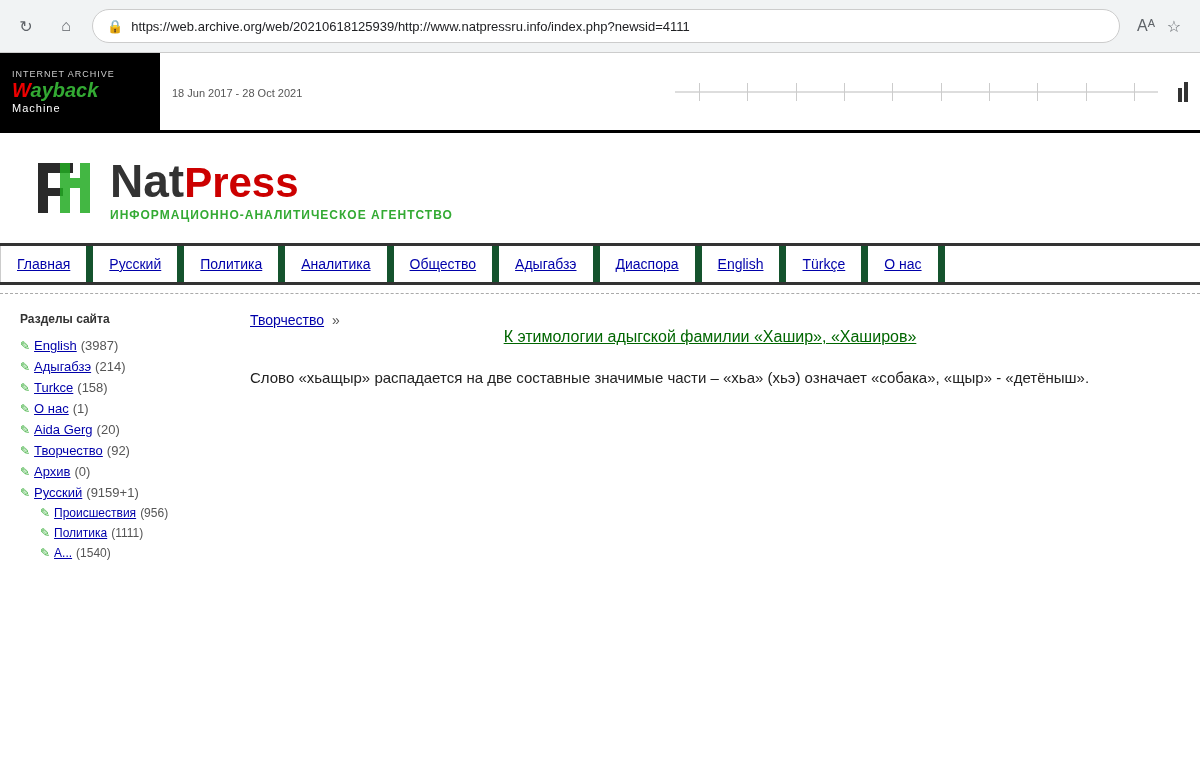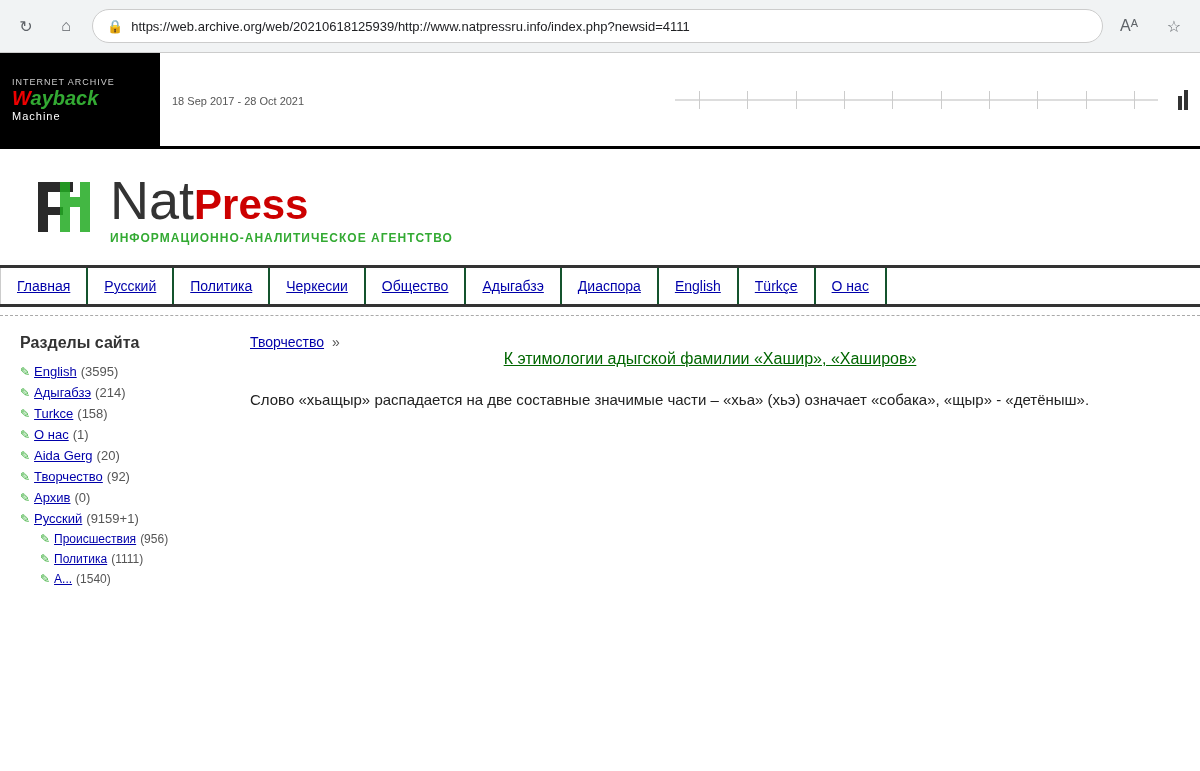--- a/index.html
+++ b/index.html
@@ -41,21 +41,21 @@
     .browser-address-text {
       flex: 1;
       font-size: 13px;
       color: #202124;
       white-space: nowrap;
       overflow: hidden;
       text-overflow: ellipsis;
     }
     .lock-icon { color: #5f6368; font-size: 13px; }
     .browser-right-icons {
-      display: flex; gap: 17px; align-items: center;
+      display: flex; gap: 0; align-items: center;
     }
     .browser-icon-btn {
       width: 28px; height: 28px;
       background: transparent;
       border: none;
       cursor: pointer;
       color: #5f6368;
       font-size: 16px;
       display: flex; align-items: center; justify-content: center;
       border-radius: 50%;
@@ -65,21 +65,21 @@
     .wayback-bar {
       background: #000;
       color: #fff;
       display: flex;
       align-items: stretch;
       min-height: 60px;
       border-bottom: 3px solid #000;
     }
     .wayback-logo-area {
       background: #000;
-      padding: 24px 12px;
+      padding: 16px 12px;
       display: flex;
       flex-direction: column;
       justify-content: center;
       min-width: 160px;
     }
     .wayback-internet-archive {
       font-size: 9px;
       letter-spacing: 1px;
       color: #ccc;
       text-transform: uppercase;
@@ -202,21 +202,21 @@
     
     .nav-bar {
       background: #fff;
       border-top: 3px solid #333;
       border-bottom: 3px solid #333;
       display: flex;
       align-items: stretch;
     }
     .nav-item {
       padding: 10px 16px;
-      border-right: 2px solid #14532d;
+      border-right: 7px solid #14532d;
       color: #00a;
       text-decoration: underline;
       cursor: pointer;
       font-size: 14px;
       white-space: nowrap;
     }
     .nav-item:first-child { border-left: 1px solid #ccc; }
 
     
     .content-divider {
@@ -231,21 +231,21 @@
       gap: 20px;
       padding: 10px 20px;
     }
 
     
     .sidebar {
       width: 200px;
       flex-shrink: 0;
     }
     .sidebar-title {
-      font-size: 16px;
+      font-size: 12px;
       font-weight: bold;
       color: #333;
       margin-bottom: 12px;
     }
     .sidebar-item {
       display: flex;
       align-items: center;
       gap: 4px;
       margin-bottom: 6px;
       font-size: 13px;
@@ -330,21 +330,21 @@
 
 <div class="wayback-bar">
   <div class="wayback-logo-area">
     <div class="wayback-internet-archive">INTERNET ARCHIVE</div>
     <div class="wayback-logo-text">
       <span class="wayback-red">W</span><span class="wayback-rest">ayback</span>
     </div>
     <div class="wayback-machine-text">Machine</div>
   </div>
   <div class="wayback-url-area">
-    <div class="wayback-date-range">18 Sep 2017 - 28 Oct 2021</div>
+    <div class="wayback-date-range">18 Jun 2017 - 28 Oct 2021</div>
   </div>
   <div class="wayback-timeline-area">
     <div class="wayback-timeline">
       <div class="wayback-timeline-tick" style="left:5%"></div>
       <div class="wayback-timeline-tick" style="left:15%"></div>
       <div class="wayback-timeline-tick" style="left:25%"></div>
       <div class="wayback-timeline-tick" style="left:35%"></div>
       <div class="wayback-timeline-tick" style="left:45%"></div>
       <div class="wayback-timeline-tick" style="left:55%"></div>
       <div class="wayback-timeline-tick" style="left:65%"></div>
@@ -367,51 +367,51 @@
     <div class="site-logo">
 
       <svg class="logo-icon" viewBox="0 0 70 70" xmlns="http://www.w3.org/2000/svg">
         <rect x="8" y="10" width="10" height="50" fill="#2a2a2a"></rect>
         <rect x="8" y="10" width="35" height="10" fill="#2a2a2a"></rect>
         <rect x="8" y="35" width="25" height="8" fill="#2a2a2a"></rect>
         <polygon points="50,10 60,10 60,60 50,60 50,35 40,35 40,60 30,60 30,10 40,10 40,25 50,25" fill="#2a2" opacity="0.85"></polygon>
       </svg>
       <div class="logo-text-area">
         <div>
-          <span class="logo-nat" style="font-size:54px;font-weight:normal;color:#333;">Nat</span><span class="logo-press" style="font-size:42px;font-weight:bold;color:#c00;">Press</span>
+          <span class="logo-nat" style="font-size:46px;font-weight:bold;color:#333;">Nat</span><span class="logo-press" style="font-size:42px;font-weight:bold;color:#c00;">Press</span>
         </div>
         <div class="logo-subtitle">ИНФОРМАЦИОННО-АНАЛИТИЧЕСКОЕ АГЕНТСТВО</div>
       </div>
     </div>
   </div>
 
   <nav class="nav-bar">
     <div class="nav-item">Главная</div>
     <div class="nav-item">Русский</div>
     <div class="nav-item">Политика</div>
-    <div class="nav-item">Черкесии</div>
+    <div class="nav-item">Аналитика</div>
     <div class="nav-item">Общество</div>
     <div class="nav-item">Адыгабзэ</div>
     <div class="nav-item">Диаспора</div>
     <div class="nav-item">English</div>
     <div class="nav-item">Türkçe</div>
     <div class="nav-item">О нас</div>
   </nav>
 
   <hr class="content-divider">
 
   <div class="main-layout">
 
     <aside class="sidebar">
       <div class="sidebar-title">Разделы сайта</div>
 
       <div class="sidebar-item">
         <span class="sidebar-icon">✎</span>
         <a>English</a>
-        <span class="count">(3595)</span>
+        <span class="count">(3987)</span>
       </div>
       <div class="sidebar-item">
         <span class="sidebar-icon">✎</span>
         <a>Адыгабзэ</a>
         <span class="count">(214)</span>
       </div>
       <div class="sidebar-item">
         <span class="sidebar-icon">✎</span>
         <a>Turkce</a>
         <span class="count">(158)</span>

